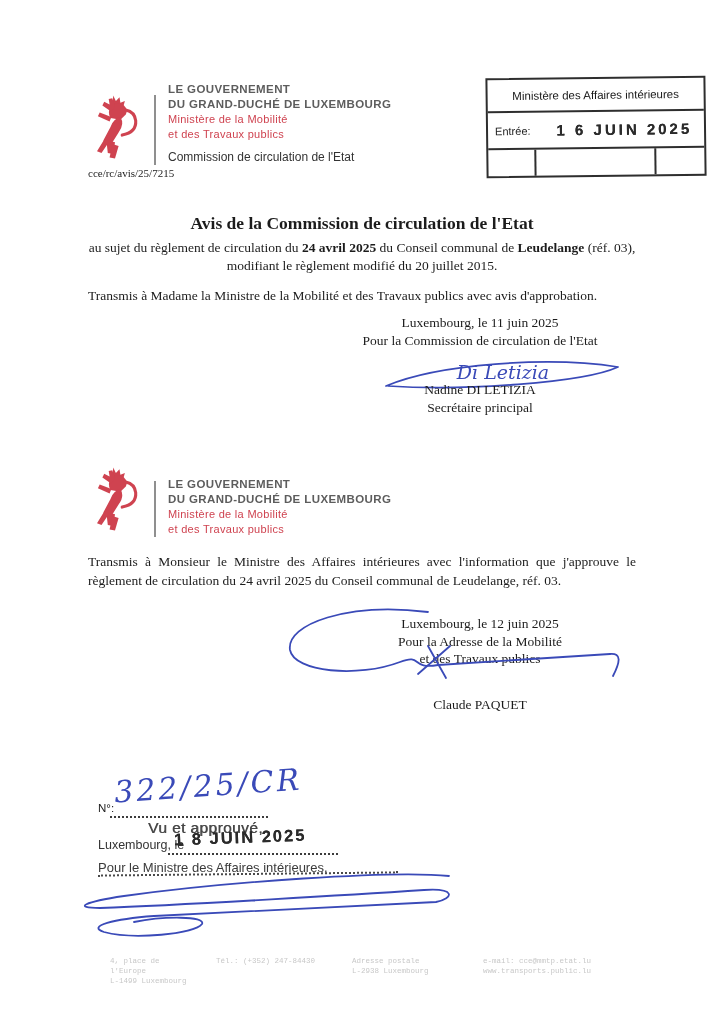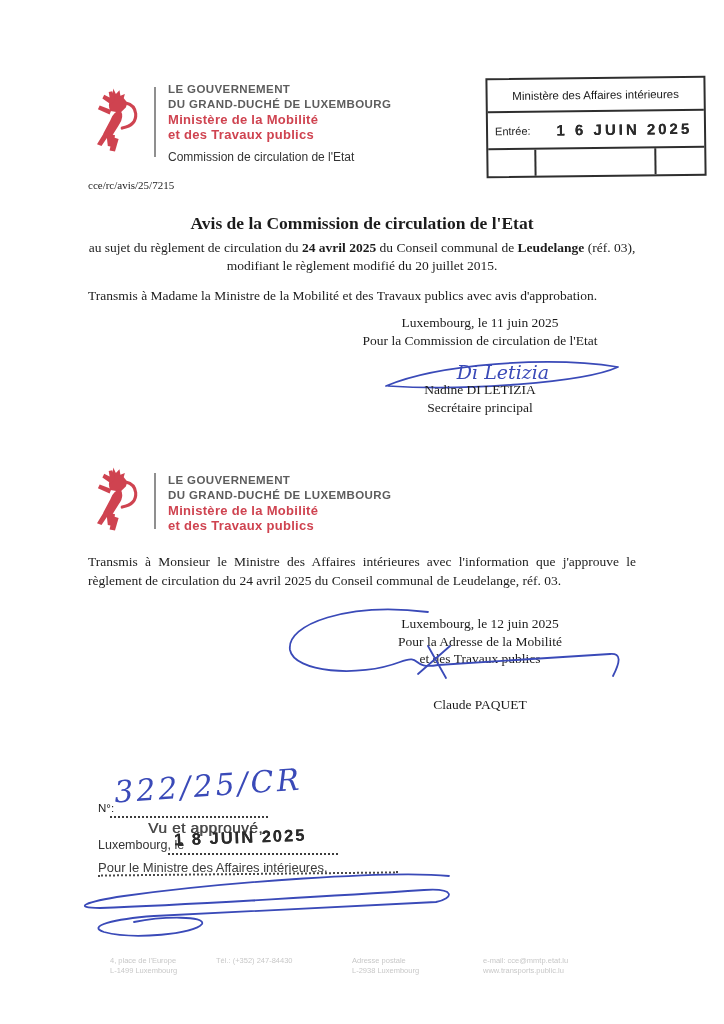--- a/index.html
+++ b/index.html
@@ -3,48 +3,48 @@
 <meta charset="utf-8">
 <style>
   * { margin:0; padding:0; box-sizing:border-box; }
   html,body { background:#e9e9e9; }
   .page {
     position:relative; width:724px; height:1024px; margin:0 auto;
     background:#ffffff; overflow:hidden;
     font-family:"Liberation Serif", serif; color:#1c1c1c;
   }
   
-  .letterhead { position:absolute; left:88px; display:flex; align-items:center; }
+  .letterhead { position:absolute; left:88px; display:flex; align-items:flex-end; }
   .lh-1 { top:76px; }
   .lh-2 { top:462px; }
   .lion-wrap { width:58px; padding-top:3px; }
   .lh-divider { width:2px; background:#8f8f8f; margin:2px 12px 0 8px; }
   .lh-1 .lh-divider { height:70px; }
   .lh-2 .lh-divider { height:56px; }
   .lh-text { font-family:"Liberation Sans", sans-serif; padding-top:6px; }
   .gov-line { font-size:11.5px; font-weight:bold; color:#5d5d5d; letter-spacing:.4px; line-height:15px; }
-  .min-line { font-size:13px; font-weight:bold; color:#cf4350; letter-spacing:.3px; line-height:15px; }
+  .min-line { font-size:11px; font-weight:normal; color:#cf4350; letter-spacing:.3px; line-height:15px; }
   .comm-line { font-size:12px; color:#333; line-height:16px; margin-top:7px; }
   
   .entry-box {
     position:absolute; left:486px; top:77px; width:220px;
     border:2px solid #2e2e2e; background:#fff;
     font-family:"Liberation Sans", sans-serif; transform:rotate(-0.7deg);
   }
   .entry-box .row1 { border-bottom:2px solid #2e2e2e; height:33px; display:flex; align-items:center; justify-content:center;
     font-size:11.5px; color:#191919; }
   .entry-box .row2 { border-bottom:2px solid #2e2e2e; height:37px; display:flex; align-items:center; padding-left:7px; }
   .entry-label { font-size:11px; color:#222; margin-right:26px; }
   .stamp-date { font-size:15px; font-weight:bold; letter-spacing:3px; color:#2b2b2b; text-shadow:0 0 .5px #2b2b2b; }
   .entry-box .row3 { height:26px; display:flex; }
   .entry-box .cell-l { width:22%; border-right:2px solid #2e2e2e; }
   .entry-box .cell-m { width:56%; border-right:2px solid #2e2e2e; }
   .entry-box .cell-r { width:22%; }
   
-  .ref { position:absolute; left:88px; top:179px; font-size:11px; color:#222;text-align:center; }
+  .ref { position:absolute; left:88px; top:167px; font-size:11px; color:#222;text-align:center; }
   .title-block { position:absolute; left:82px; top:213px; width:560px; text-align:center; }
   .doc-title { font-size:17.5px; font-weight:bold; }
   .doc-subtitle { font-size:13.5px; line-height:17.5px; margin-top:5px; }
   .para1 { position:absolute; left:88px; top:288px; width:560px; font-size:13.5px; }
   
   .sig1 { position:absolute; left:330px; top:314px; width:300px; text-align:center; font-size:13.5px; line-height:18px; }
   .sig1-svg { position:absolute; left:378px; top:352px; }
   .sig1-names { position:absolute; left:330px; top:381px; width:300px; text-align:center; font-size:13.5px; line-height:18px; }
   .para2 { position:absolute; left:88px; top:552px; width:548px; font-size:13.5px; line-height:19px; text-align:justify; }
   
@@ -61,21 +61,21 @@
     text-shadow:.6px 0 .6px #6a6a6a; }
   .place-label { position:absolute; left:2px; top:68px; font-size:12.5px; color:#333; }
   .date-dots { position:absolute; left:72px; top:83px; width:170px; border-bottom:2px dotted #3c3c3c; }
   .stamp-date2 { position:absolute; left:78px; top:58px; font-size:16.5px; font-weight:bold; letter-spacing:2px;
     color:#2b2b2b; text-shadow:0 0 .6px #2b2b2b; transform:rotate(-2deg); white-space:nowrap; }
   .for-minister { position:absolute; left:2px; top:90px; font-size:13px; color:#3b3b3b; white-space:nowrap; }
   .for-dots { position:absolute; left:2px; top:103px; width:300px; border-bottom:2px dotted #4a4a4a; transform:rotate(-.6deg); }
   .sig3-svg { position:absolute; left:64px; top:868px; }
   
   .footer { position:absolute; left:0; top:956px; width:724px; display:flex;
-    font-family:Liberation Sans, sans-serif; font-size:7.5px; color:#c8c8c8; line-height:10px; }
+    font-family:Liberation Mono, monospace; font-size:7.5px; color:#c8c8c8; line-height:10px; }
   .footer .fc { width:25%; }
   .footer .fc1 { padding-left:110px; width:190px; }
   .footer .fc2 { width:135px; padding-left:26px;}
   .footer .fc3 { width:130px; padding-left:27px;}
   .footer .fc4 { padding-left:28px; }
   .ink { color:#3a4ab8; }
 </style>
 </head>
 <body>
 

